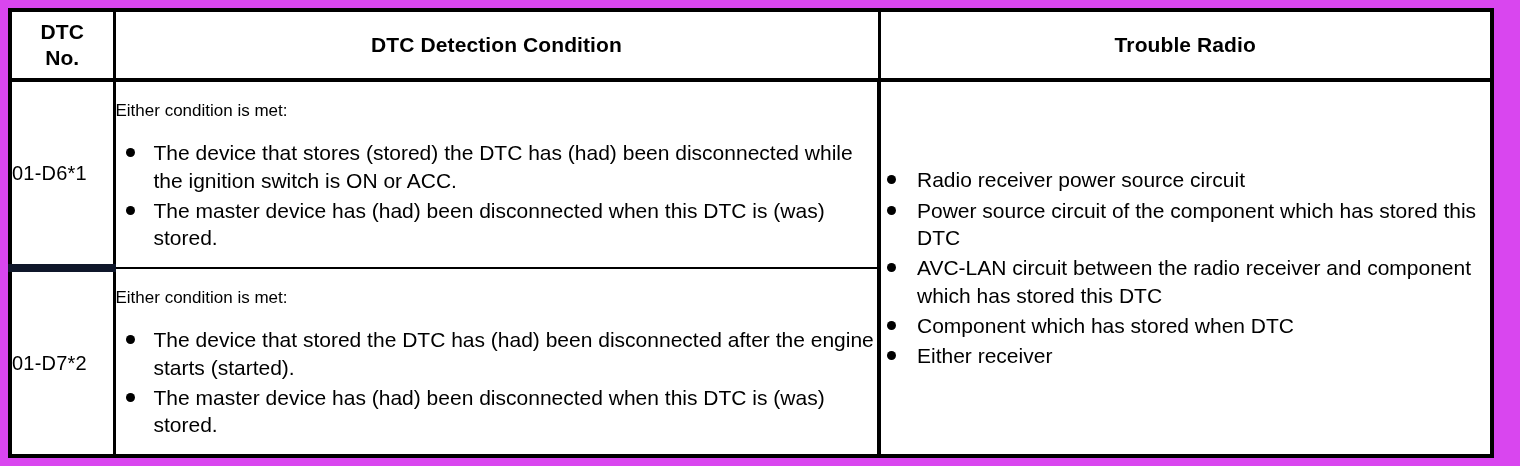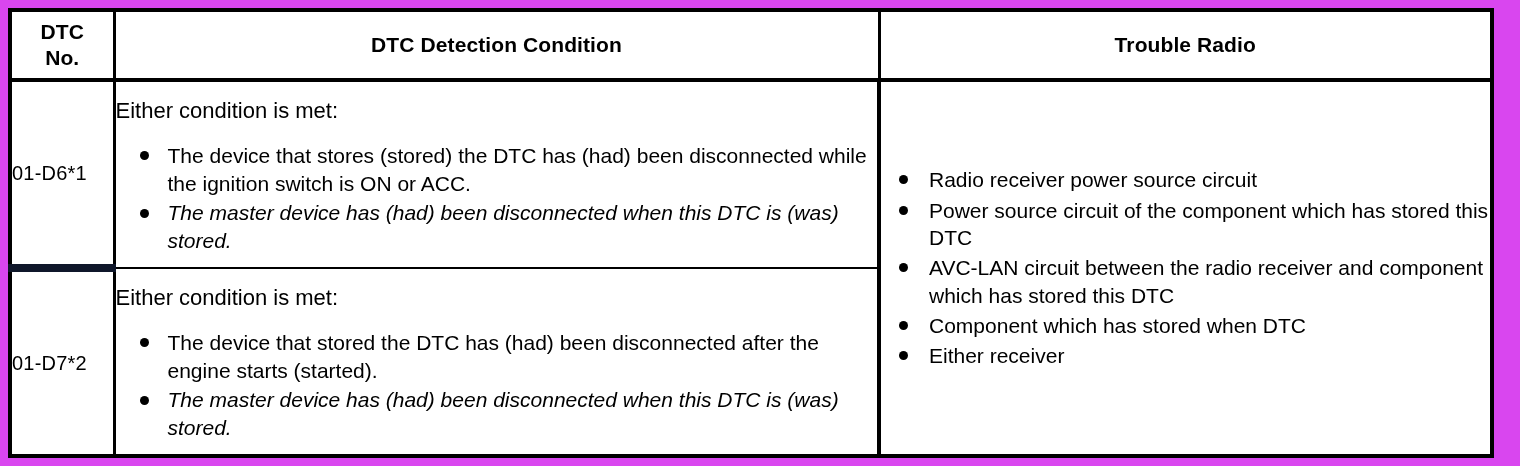--- a/index.html
+++ b/index.html
@@ -79,39 +79,39 @@
   }
   .cond-cell.row1 { border-bottom: 2px solid #000; }
 
   .area-cell {
     padding: 0 10px 0 20px;
     vertical-align: middle;
   }
 
   
   .lead {
-    font-size: 22px;
+    font-size: 17px;
     line-height: 1.18;
     margin: 4px 0 18px 0;
     white-space: nowrap;
   }
 
   ul.bullets {
     list-style: none;
     margin: 0;
     padding: 0;
   }
   ul.bullets > li {
     position: relative;
     padding-left: 38px;
     font-size: 21px;
     line-height: 1.32;
-    margin: 0 0 2px 14px;
-  }
-  ul.bullets > li:last-child { margin-bottom: 0; font-style: italic; }
+    margin: 0 0 2px 0;
+  }
+  ul.bullets > li:last-child { margin-bottom: 0; }
   ul.bullets > li > .dot {
     position: absolute;
     left: 10px;
     top: 0.44em;
     width: 9px;
     height: 9px;
     background: #000;
     border-radius: 50%;
   }
 
@@ -119,21 +119,21 @@
   ul.area-list {
     list-style: none;
     margin: 0;
     padding: 0;
   }
   ul.area-list > li {
     position: relative;
     padding-left: 32px;
     font-size: 21px;
     line-height: 1.30;
-    margin: 0 0 3px 16px;
+    margin: 0 0 3px 4px;
   }
   ul.area-list > li:last-child { margin-bottom: 0; }
   ul.area-list > li > .dot {
     position: absolute;
     left: 2px;
     top: 0.43em;
     width: 9px;
     height: 9px;
     background: #000;
     border-radius: 50%;

